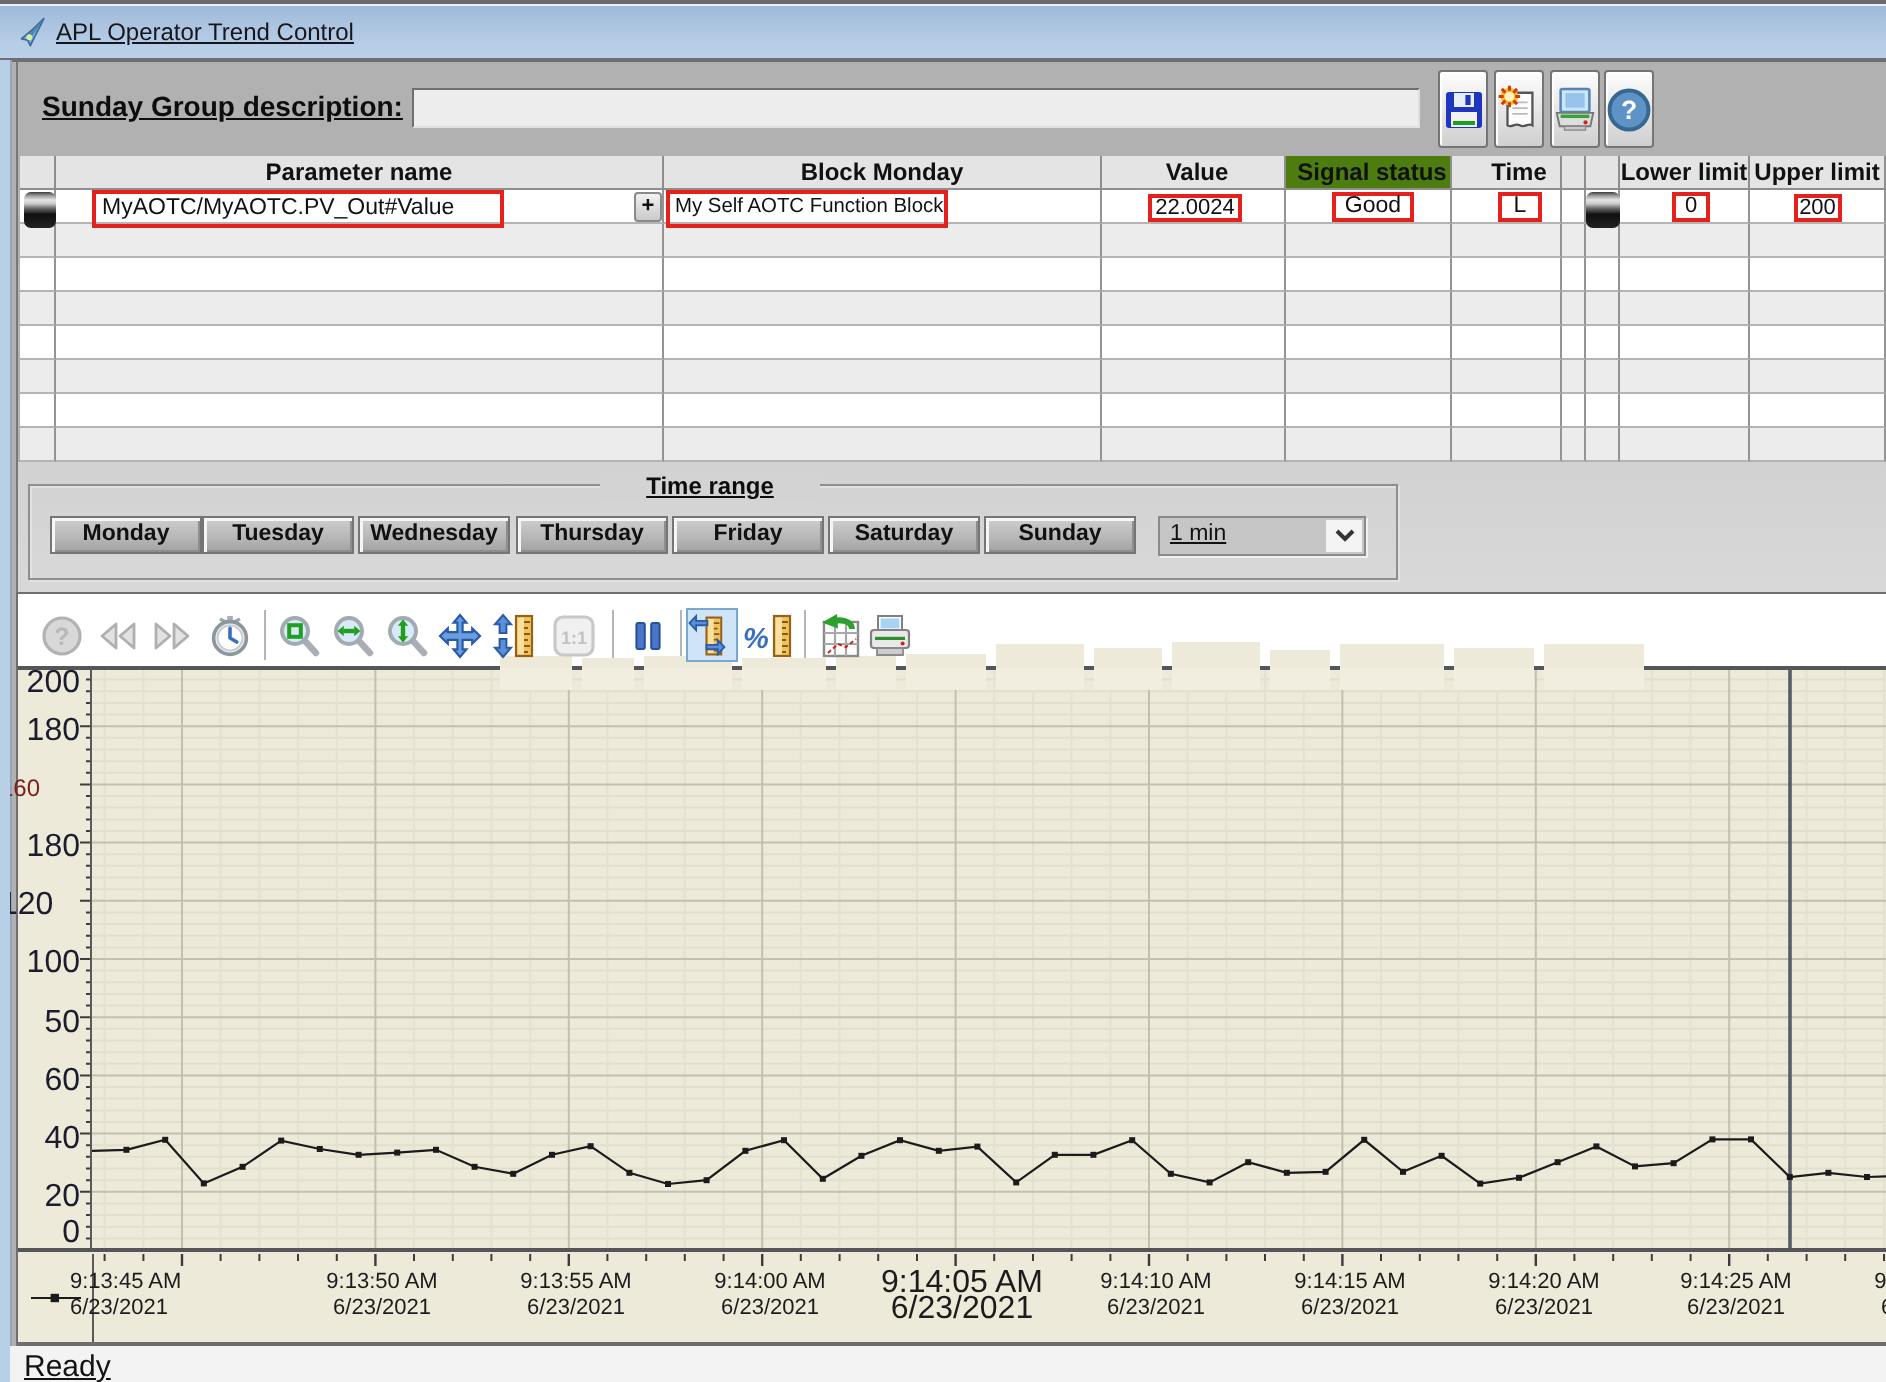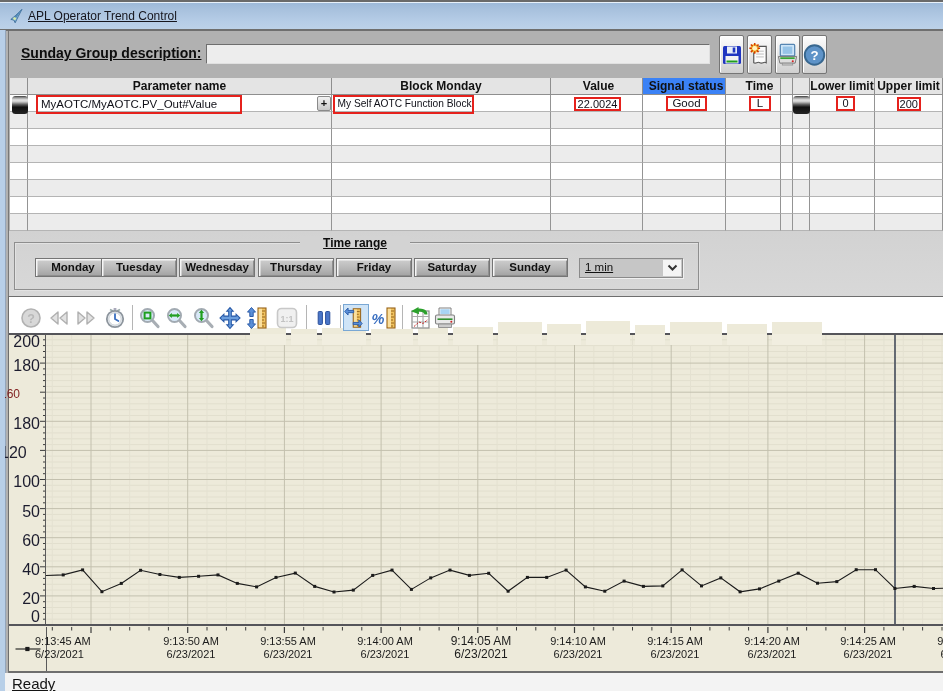--- a/index.html
+++ b/index.html
@@ -72,21 +72,21 @@
       <circle cx="13" cy="13" r="11" fill="#5e93c8" stroke="#38678f" stroke-width="2.2"></circle>
       <text x="13" y="18.2" font-family="Liberation Sans" font-size="15" font-weight="bold" fill="#fff" text-anchor="middle">?</text>
     </svg>
   </div>
 
 <div style="position:absolute;left:10px;top:78px;width:933px;height:153px;background:#fff;border-top:1px solid #8e8e8e;border-left:1px solid #8e8e8e;box-sizing:border-box"></div>
 <div style="position:absolute;left:10px;top:78px;width:18px;height:17px;background:#e4e4e4;border-right:1px solid #8e8e8e;border-bottom:1px solid #8e8e8e;box-sizing:border-box;font-weight:bold;font-size:12px;text-align:center;line-height:16px;color:#111;white-space:nowrap;padding-left:0px"></div>
 <div style="position:absolute;left:28px;top:78px;width:304px;height:17px;background:#e4e4e4;border-right:1px solid #8e8e8e;border-bottom:1px solid #8e8e8e;box-sizing:border-box;font-weight:bold;font-size:12px;text-align:center;line-height:16px;color:#111;white-space:nowrap;padding-left:0px">Parameter name</div>
 <div style="position:absolute;left:332px;top:78px;width:219px;height:17px;background:#e4e4e4;border-right:1px solid #8e8e8e;border-bottom:1px solid #8e8e8e;box-sizing:border-box;font-weight:bold;font-size:12px;text-align:center;line-height:16px;color:#111;white-space:nowrap;padding-left:0px">Block Monday</div>
 <div style="position:absolute;left:551px;top:78px;width:92px;height:17px;background:#e4e4e4;border-right:1px solid #8e8e8e;border-bottom:1px solid #8e8e8e;box-sizing:border-box;font-weight:bold;font-size:12px;text-align:center;line-height:16px;color:#111;white-space:nowrap;padding-left:4px">Value</div>
-<div style="position:absolute;left:643px;top:78px;width:83px;height:17px;background:#3b82f6;border-right:1px solid #8e8e8e;border-bottom:1px solid #8e8e8e;box-sizing:border-box;font-weight:bold;font-size:12px;text-align:center;line-height:16px;color:#111;white-space:nowrap;padding-left:4px">Signal status</div>
+<div style="position:absolute;left:643px;top:78px;width:83px;height:17px;background:#4d7c0f;border-right:1px solid #8e8e8e;border-bottom:1px solid #8e8e8e;box-sizing:border-box;font-weight:bold;font-size:12px;text-align:center;line-height:16px;color:#111;white-space:nowrap;padding-left:4px">Signal status</div>
 <div style="position:absolute;left:726px;top:78px;width:55px;height:17px;background:#e4e4e4;border-right:1px solid #8e8e8e;border-bottom:1px solid #8e8e8e;box-sizing:border-box;font-weight:bold;font-size:12px;text-align:center;line-height:16px;color:#111;white-space:nowrap;padding-left:13px">Time</div>
 <div style="position:absolute;left:781px;top:78px;width:12px;height:17px;background:#e4e4e4;border-right:1px solid #8e8e8e;border-bottom:1px solid #8e8e8e;box-sizing:border-box;font-weight:bold;font-size:12px;text-align:center;line-height:16px;color:#111;white-space:nowrap;padding-left:0px"></div>
 <div style="position:absolute;left:793px;top:78px;width:17px;height:17px;background:#e4e4e4;border-right:1px solid #8e8e8e;border-bottom:1px solid #8e8e8e;box-sizing:border-box;font-weight:bold;font-size:12px;text-align:center;line-height:16px;color:#111;white-space:nowrap;padding-left:0px"></div>
 <div style="position:absolute;left:810px;top:78px;width:65px;height:17px;background:#e4e4e4;border-right:1px solid #8e8e8e;border-bottom:1px solid #8e8e8e;box-sizing:border-box;font-weight:bold;font-size:12px;text-align:center;line-height:16px;color:#111;white-space:nowrap;padding-left:0px">Lower limit</div>
 <div style="position:absolute;left:875px;top:78px;width:68px;height:17px;background:#e4e4e4;border-right:1px solid #8e8e8e;border-bottom:1px solid #8e8e8e;box-sizing:border-box;font-weight:bold;font-size:12px;text-align:center;line-height:16px;color:#111;white-space:nowrap;padding-left:0px">Upper limit</div>
 <div style="position:absolute;left:10px;top:95px;width:18px;height:17px;background:#ffffff;border-right:1px solid #949494;border-bottom:1px solid #b4b4b4;box-sizing:border-box"></div>
 <div style="position:absolute;left:28px;top:95px;width:304px;height:17px;background:#ffffff;border-right:1px solid #949494;border-bottom:1px solid #b4b4b4;box-sizing:border-box"></div>
 <div style="position:absolute;left:332px;top:95px;width:219px;height:17px;background:#ffffff;border-right:1px solid #949494;border-bottom:1px solid #b4b4b4;box-sizing:border-box"></div>
 <div style="position:absolute;left:551px;top:95px;width:92px;height:17px;background:#ffffff;border-right:1px solid #949494;border-bottom:1px solid #b4b4b4;box-sizing:border-box"></div>
 <div style="position:absolute;left:643px;top:95px;width:83px;height:17px;background:#ffffff;border-right:1px solid #949494;border-bottom:1px solid #b4b4b4;box-sizing:border-box"></div>
@@ -161,31 +161,31 @@
 <div style="position:absolute;left:551px;top:214px;width:92px;height:17px;background:#ececec;border-right:1px solid #949494;border-bottom:1px solid #b4b4b4;box-sizing:border-box"></div>
 <div style="position:absolute;left:643px;top:214px;width:83px;height:17px;background:#ececec;border-right:1px solid #949494;border-bottom:1px solid #b4b4b4;box-sizing:border-box"></div>
 <div style="position:absolute;left:726px;top:214px;width:55px;height:17px;background:#ececec;border-right:1px solid #949494;border-bottom:1px solid #b4b4b4;box-sizing:border-box"></div>
 <div style="position:absolute;left:781px;top:214px;width:12px;height:17px;background:#ececec;border-right:1px solid #949494;border-bottom:1px solid #b4b4b4;box-sizing:border-box"></div>
 <div style="position:absolute;left:793px;top:214px;width:17px;height:17px;background:#ececec;border-right:1px solid #949494;border-bottom:1px solid #b4b4b4;box-sizing:border-box"></div>
 <div style="position:absolute;left:810px;top:214px;width:65px;height:17px;background:#ececec;border-right:1px solid #949494;border-bottom:1px solid #b4b4b4;box-sizing:border-box"></div>
 <div style="position:absolute;left:875px;top:214px;width:68px;height:17px;background:#ececec;border-right:1px solid #949494;border-bottom:1px solid #b4b4b4;box-sizing:border-box"></div>
 <div style="position:absolute;left:12px;top:96px;width:16px;height:18px;border-radius:3.5px;background:linear-gradient(#3a3a3a 0%,#9a9a9a 10%,#e4e4e4 22%,#cccccc 32%,#666666 46%,#101010 62%,#222222 100%)"></div>
 <div style="position:absolute;left:793px;top:96px;width:17px;height:18px;border-radius:3.5px;background:linear-gradient(#3a3a3a 0%,#9a9a9a 10%,#e4e4e4 22%,#cccccc 32%,#666666 46%,#101010 62%,#222222 100%)"></div>
 <div style="position:absolute;left:317px;top:96px;width:14px;height:15px;background:linear-gradient(#f2f2f2,#c9c9c9);border:1px solid #8a8a8a;border-radius:2px;box-sizing:border-box;font-size:11px;font-weight:bold;text-align:center;line-height:13px;color:#111">+</div>
-<div style="position:absolute;left:36px;top:94.5px;width:206px;height:19.5px;border:2.5px solid #e5211c;box-sizing:border-box;font-size:11.5px;color:#101018;text-align:left;line-height:14.5px;white-space:nowrap;padding-left:3px">MyAOTC/MyAOTC.PV_Out#Value</div>
+<div style="position:absolute;left:46px;top:94.5px;width:206px;height:19.5px;border:2.5px solid #e5211c;box-sizing:border-box;font-size:11.5px;color:#101018;text-align:left;line-height:14.5px;white-space:nowrap;padding-left:3px">MyAOTC/MyAOTC.PV_Out#Value</div>
 <div style="position:absolute;left:332.5px;top:94.5px;width:141.5px;height:19.5px;border:2.5px solid #e5211c;box-sizing:border-box;font-size:10.2px;color:#101018;text-align:left;line-height:14.5px;white-space:nowrap;padding-left:3px">My Self AOTC Function Block</div>
 <div style="position:absolute;left:574px;top:96.5px;width:47px;height:14.5px;border:2px solid #e5211c;box-sizing:border-box;font-size:11px;color:#101018;text-align:center;line-height:10.5px;white-space:nowrap;padding-left:0px">22.0024</div>
 <div style="position:absolute;left:666px;top:95.5px;width:41px;height:15.5px;border:2px solid #e5211c;box-sizing:border-box;font-size:11.5px;color:#101018;text-align:center;line-height:11.5px;white-space:nowrap;padding-left:0px">Good</div>
 <div style="position:absolute;left:749px;top:95.5px;width:22px;height:15.5px;border:2px solid #e5211c;box-sizing:border-box;font-size:11.5px;color:#101018;text-align:center;line-height:11.5px;white-space:nowrap;padding-left:0px">L</div>
 <div style="position:absolute;left:836px;top:95.5px;width:19px;height:15.5px;border:2px solid #e5211c;box-sizing:border-box;font-size:11px;color:#101018;text-align:center;line-height:11.5px;white-space:nowrap;padding-left:0px">0</div>
 <div style="position:absolute;left:896.5px;top:96.5px;width:24.5px;height:14px;border:2px solid #e5211c;box-sizing:border-box;font-size:11px;color:#101018;text-align:center;line-height:10px;white-space:nowrap;padding-left:0px">200</div>
 
 <div class="abs" style="left:14px;top:241.5px;width:685px;height:48px;border:1px solid #8e8e8e;box-shadow:inset 1px 1px 0 #e2e2e2, 1px 1px 0 #e2e2e2;box-sizing:border-box"></div>
 <div class="abs" style="left:300px;top:236px;width:110px;background:#d3d3d3;text-align:center;font-size:12px;font-weight:bold;color:#0d0d0d">Time range</div>
-<div class="daybtn" style="left:35px">Monday</div>
+<div class="daybtn" style="left:25px">Monday</div>
 <div class="daybtn" style="left:101px">Tuesday</div>
 <div class="daybtn" style="left:179px">Wednesday</div>
 <div class="daybtn" style="left:258px">Thursday</div>
 <div class="daybtn" style="left:336px">Friday</div>
 <div class="daybtn" style="left:414px">Saturday</div>
 <div class="daybtn" style="left:492px">Sunday</div>
 
 <div class="abs" style="left:579px;top:257.5px;width:104px;height:20px;background:#c6c6c6;border:1.5px solid #8a8a8a;box-shadow:1px 1px 0 #f0f0f0;box-sizing:border-box"></div>
 <div class="abs" style="left:585px;top:261px;font-size:11.5px;color:#111">1 min</div>
 <div class="abs" style="left:663px;top:259.5px;width:18px;height:16px;background:#f4f4f4;box-sizing:border-box"></div>
@@ -399,21 +399,21 @@
 <div class="abs" style="left:45.5px;top:627px;width:1.3px;height:44px;background:#5a5a5a"></div>
 
 <svg width="897" height="10" viewBox="0 0 897 10" style="position:absolute;left:46px;top:627px">
     <path d="M45.0 0v6 M141.7 0v6 M238.4 0v6 M335.1 0v6 M431.8 0v6 M528.5 0v6 M625.2 0v6 M721.9 0v6 M818.6 0v6" stroke="#3c3c3c" stroke-width="1.2"></path>
     <path d="M6.3 0v3.5 M25.7 0v3.5 M64.3 0v3.5 M83.7 0v3.5 M103.0 0v3.5 M122.4 0v3.5 M161.0 0v3.5 M180.4 0v3.5 M199.7 0v3.5 M219.1 0v3.5 M257.7 0v3.5 M277.1 0v3.5 M296.4 0v3.5 M315.8 0v3.5 M354.4 0v3.5 M373.8 0v3.5 M393.1 0v3.5 M412.5 0v3.5 M451.1 0v3.5 M470.5 0v3.5 M489.8 0v3.5 M509.2 0v3.5 M547.8 0v3.5 M567.2 0v3.5 M586.5 0v3.5 M605.9 0v3.5 M644.5 0v3.5 M663.9 0v3.5 M683.2 0v3.5 M702.6 0v3.5 M741.2 0v3.5 M760.6 0v3.5 M779.9 0v3.5 M799.3 0v3.5 M837.9 0v3.5 M857.3 0v3.5 M876.6 0v3.5 M896.0 0v3.5" stroke="#3c3c3c" stroke-width="1"></path>
   </svg>
 <div style="position:absolute;left:35px;top:634.5px;width:120px;text-align:left;font-size:11px;color:#1c1c1c;line-height:13.5px">9:13:45 AM<br>6/23/2021</div>
 <div style="position:absolute;left:131px;top:634.5px;width:120px;text-align:center;font-size:11px;color:#1c1c1c;line-height:13.5px">9:13:50 AM<br>6/23/2021</div>
 <div style="position:absolute;left:228px;top:634.5px;width:120px;text-align:center;font-size:11px;color:#1c1c1c;line-height:13.5px">9:13:55 AM<br>6/23/2021</div>
 <div style="position:absolute;left:325px;top:634.5px;width:120px;text-align:center;font-size:11px;color:#1c1c1c;line-height:13.5px">9:14:00 AM<br>6/23/2021</div>
-<div style="position:absolute;left:421px;top:634.5px;width:120px;text-align:center;font-size:12px;color:#1c1c1c;line-height:13.5px">9:14:05 AM<br>6/23/2021</div>
+<div style="position:absolute;left:421px;top:634.5px;width:120px;text-align:center;font-size:16px;color:#1c1c1c;line-height:13.5px">9:14:05 AM<br>6/23/2021</div>
 <div style="position:absolute;left:518px;top:634.5px;width:120px;text-align:center;font-size:11px;color:#1c1c1c;line-height:13.5px">9:14:10 AM<br>6/23/2021</div>
 <div style="position:absolute;left:615px;top:634.5px;width:120px;text-align:center;font-size:11px;color:#1c1c1c;line-height:13.5px">9:14:15 AM<br>6/23/2021</div>
 <div style="position:absolute;left:712px;top:634.5px;width:120px;text-align:center;font-size:11px;color:#1c1c1c;line-height:13.5px">9:14:20 AM<br>6/23/2021</div>
 <div style="position:absolute;left:808px;top:634.5px;width:120px;text-align:center;font-size:11px;color:#1c1c1c;line-height:13.5px">9:14:25 AM<br>6/23/2021</div>
 <div style="position:absolute;left:905px;top:634.5px;width:120px;text-align:center;font-size:11px;color:#1c1c1c;line-height:13.5px">9:14:30 AM<br>6/23/2021</div>
 
 <svg width="26" height="10" viewBox="0 0 26 10" style="position:absolute;left:15px;top:644px">
     <line x1="0.5" y1="5" x2="25.5" y2="5" stroke="#1b1b1b" stroke-width="1.1"></line>
     <rect x="10.3" y="2.9" width="4.2" height="4.2" fill="#1b1b1b"></rect>
   </svg>

